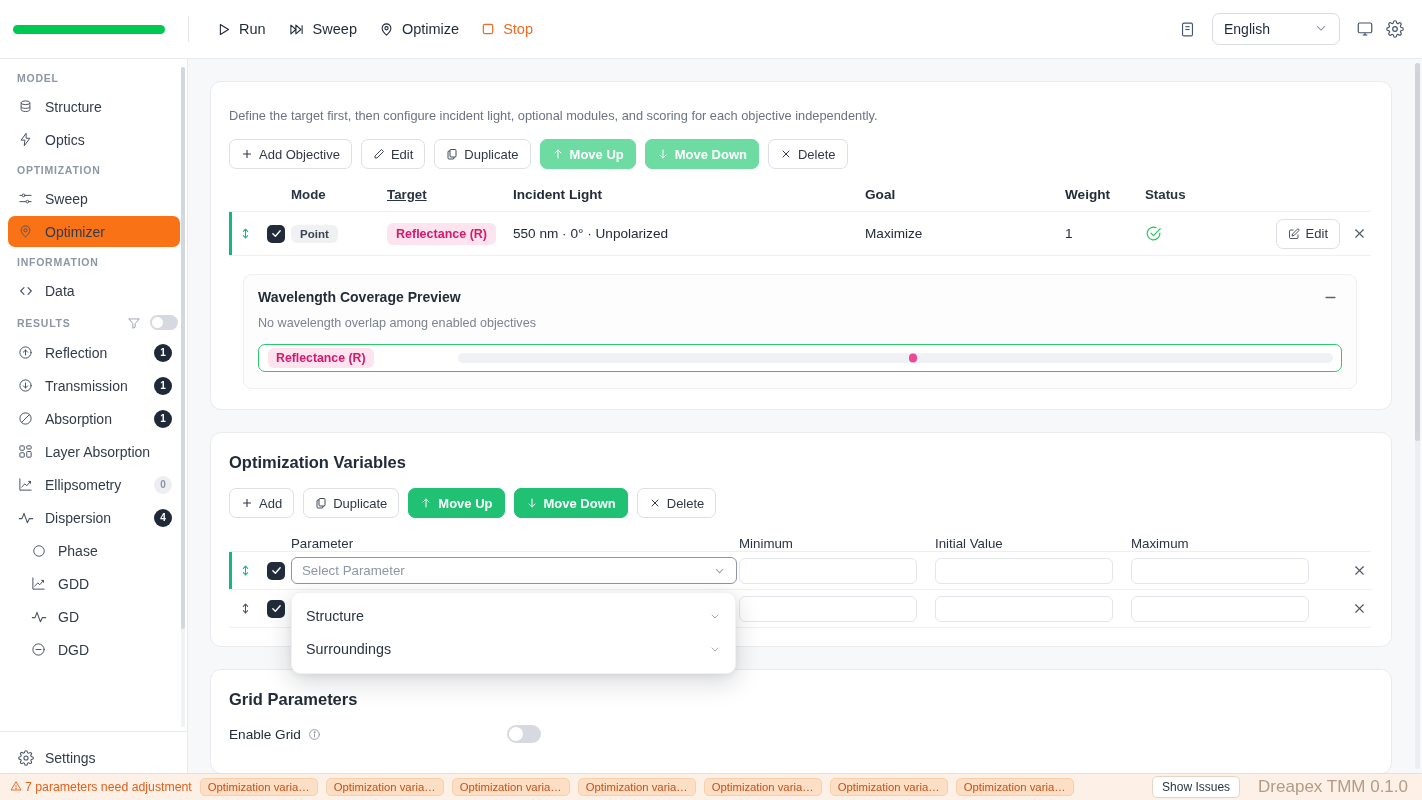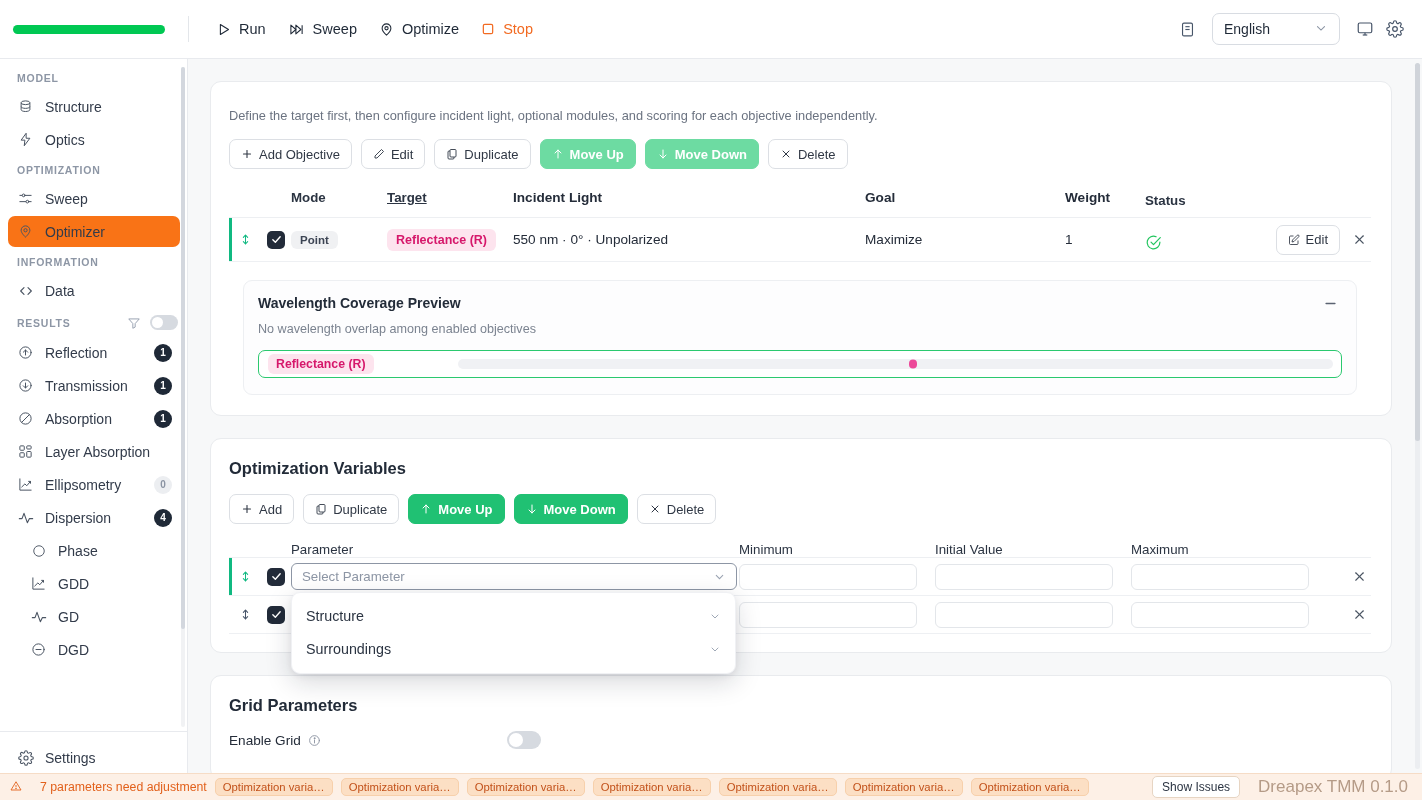--- a/index.html
+++ b/index.html
@@ -153,21 +153,21 @@
     font-size:11.5px; color:#3c4453; font-weight:600;
   }
   .c-target { width: 126px; text-decoration: underline; }
   .pill-target {
     display:inline-block; background:#fde4ee; color:#d6186b; border-radius:6px;
     padding:4px 9px; font-size:12.5px; font-weight:700;
   }
   .c-incident { width: 352px; font-size: 13.6px; color:#242c39; }
   .c-goal { width: 200px; font-size: 13.6px; color:#242c39; }
   .c-weight { width: 80px; font-size: 13.6px; color:#242c39; }
-  .c-status { width: 88px; color: #22c55e; display:flex;margin-top:6px; }
+  .c-status { width: 88px; color: #22c55e; display:flex; }
   .c-actions { flex:1; display:flex; align-items:center; justify-content:flex-end; gap:12px; padding-right: 4px;}
   .x-btn { color:#4b5563; cursor:pointer; display:flex; }
 
   
   .wl-box {
     margin: 18px 14px 2px 14px; border: 1px solid #edeff2; border-radius: 9px;
     background: #fdfdfe; padding: 14px 14px 16px 14px;
   }
   .wl-head { display:flex; align-items:center; }
   .wl-title { flex:1; font-size: 14px; font-weight: 700; color:#232c39; }
@@ -228,21 +228,21 @@
     width: 34px; height: 18px; border-radius: 10px; background: #d6dae0; position:relative; cursor:pointer;
   }
   .toggle-lg .knob { position:absolute; top:2px; left:2px; width:14px; height:14px; border-radius:50%; background:#fff; }
 
   
   .statusbar {
     position: absolute; bottom: 0; left: 0; width: 1422px; height: 27px;
     background: #fdf0e6; border-top: 1px solid #f6dcc6;
     display:flex; align-items:center; padding: 0 10px; gap: 8px;
   }
-  .sb-warn { display:flex; align-items:center; gap:18px; font-size:12.3px; color:#e2611c; white-space:nowrap; }
+  .sb-warn { display:flex; align-items:center; gap:3px; font-size:12.3px; color:#e2611c; white-space:nowrap; }
   .chip {
     background:#fcdfc4; border: 1px solid #f7d0ab; border-radius: 5px;
     font-size: 11.3px; color:#c2511a; padding: 2px 7px; white-space:nowrap;
     max-width: 118px; overflow:hidden; text-overflow: ellipsis; cursor:pointer;
   }
   .sb-spacer { flex:1; }
   .show-issues {
     background:#fff; border:1px solid #e7d5c3; border-radius:5px;
     font-size:12px; color:#2b3442; padding: 3px 9px; cursor:pointer; font-family:inherit;
   }

